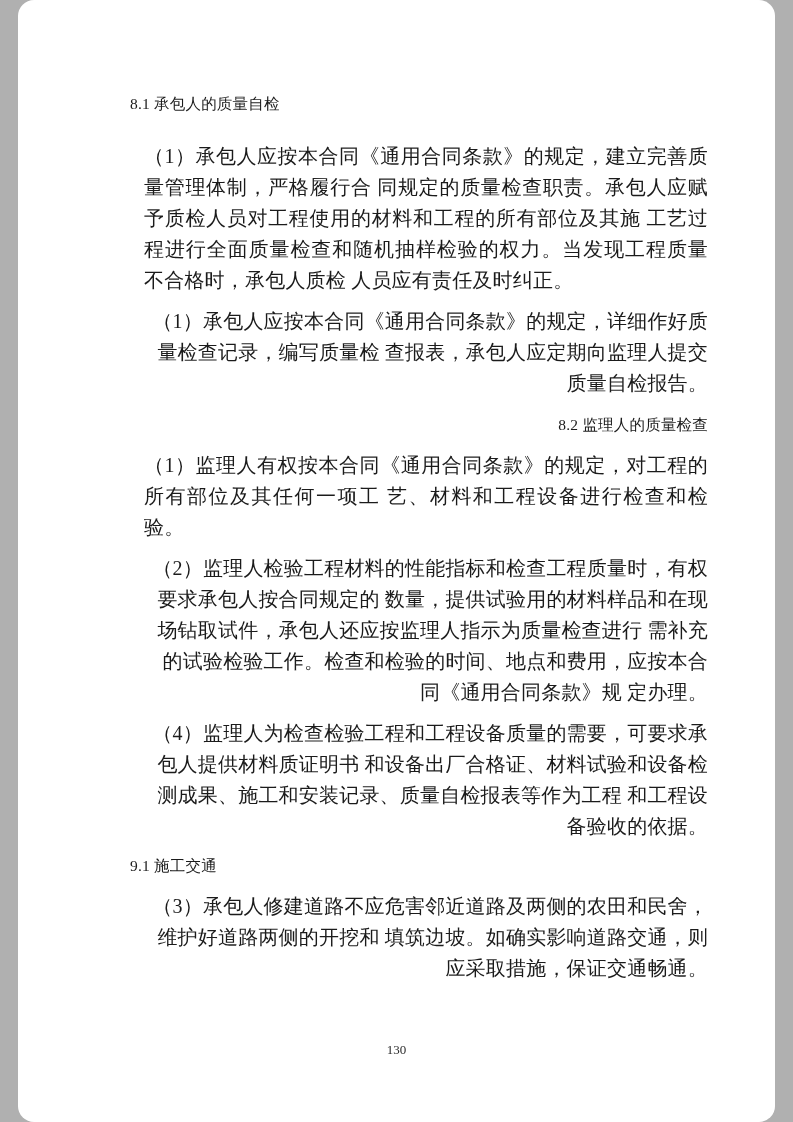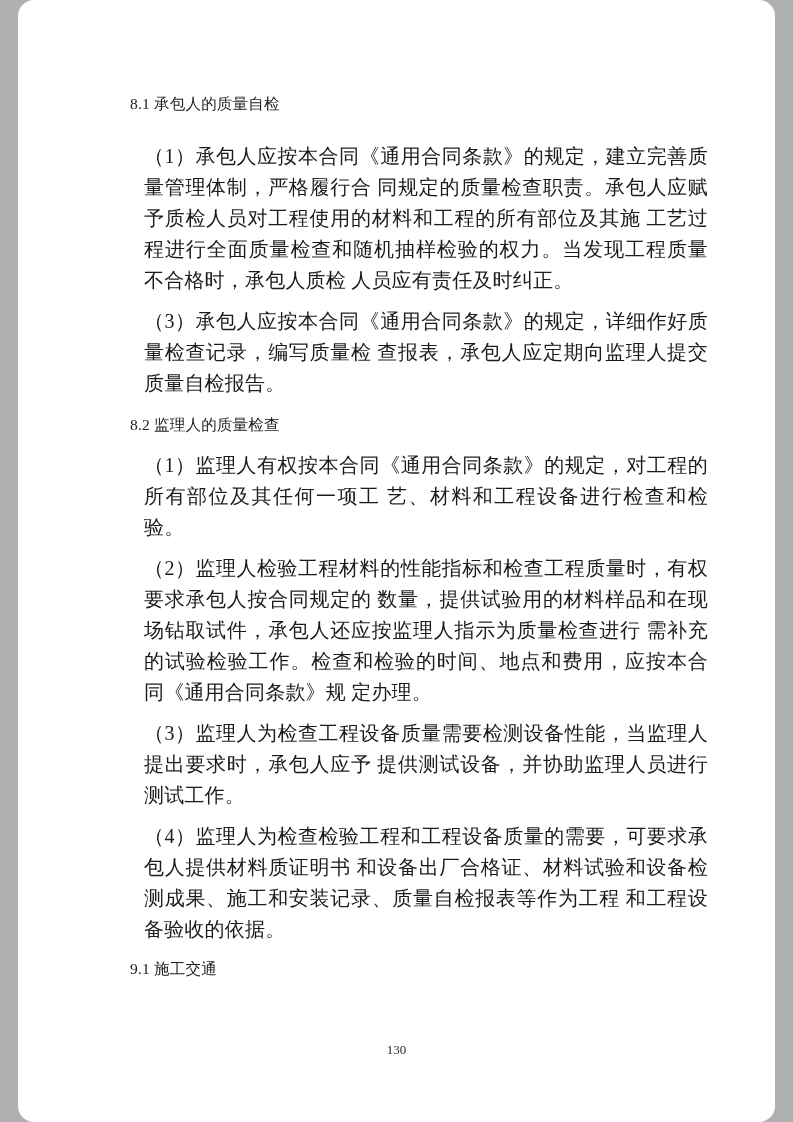--- a/index.html
+++ b/index.html
@@ -40,20 +40,21 @@
     line-height: 31px;
     color: #1b1b1b;
     margin: 0 0 10px 0;
     letter-spacing: 0.2px;
   }
   .gap-before {
     margin-top: 22px;
   }
   .gap-small {
     margin-top: 10px;
+    text-align: right;
   }
   .indent {
     text-indent: 0;
     padding-left: 14px;
   }
   .page-number {
     position: absolute;
     left: 0;
     right: 0;
     top: 1042px;
@@ -63,22 +64,22 @@
     font-family: "Liberation Serif", "DejaVu Serif", serif;
   }
 </style>
 </head>
 <body>
 
 <div class="page">
   <div class="content" id="content-root">
       <p class="heading">8.1 承包人的质量自检</p>
       <p class="para gap-before indent">（1）承包人应按本合同《通用合同条款》的规定，建立完善质量管理体制，严格履行合 同规定的质量检查职责。承包人应赋予质检人员对工程使用的材料和工程的所有部位及其施 工艺过程进行全面质量检查和随机抽样检验的权力。当发现工程质量不合格时，承包人质检 人员应有责任及时纠正。</p>
-      <p class="para gap-small indent">（3）承包人应按本合同《通用合同条款》的规定，详细作好质量检查记录，编写质量检 查报表，承包人应定期向监理人提交质量自检报告。</p>
+      <p class="para gap-small indent">（1）承包人应按本合同《通用合同条款》的规定，详细作好质量检查记录，编写质量检 查报表，承包人应定期向监理人提交质量自检报告。</p>
       <p class="heading gap-small">8.2 监理人的质量检查</p>
       <p class="para indent">（1）监理人有权按本合同《通用合同条款》的规定，对工程的所有部位及其任何一项工 艺、材料和工程设备进行检查和检验。</p>
       <p class="para gap-small indent">（2）监理人检验工程材料的性能指标和检查工程质量时，有权要求承包人按合同规定的 数量，提供试验用的材料样品和在现场钻取试件，承包人还应按监理人指示为质量检查进行 需补充的试验检验工作。检查和检验的时间、地点和费用，应按本合同《通用合同条款》规 定办理。</p>
-      <p class="para gap-small indent">（3）监理人为检查工程设备质量需要检测设备性能，当监理人提出要求时，承包人应予 提供测试设备，并协助监理人员进行测试工作。</p>
       <p class="para gap-small indent">（4）监理人为检查检验工程和工程设备质量的需要，可要求承包人提供材料质证明书 和设备出厂合格证、材料试验和设备检测成果、施工和安装记录、质量自检报表等作为工程 和工程设备验收的依据。</p>
       <p class="heading">9.1 施工交通</p>
+      <p class="para gap-small indent">（3）承包人修建道路不应危害邻近道路及两侧的农田和民舍，维护好道路两侧的开挖和 填筑边坡。如确实影响道路交通，则应采取措施，保证交通畅通。</p>
     </div>
   <div class="page-number">130</div>
 </div>
 
 </body></html>

